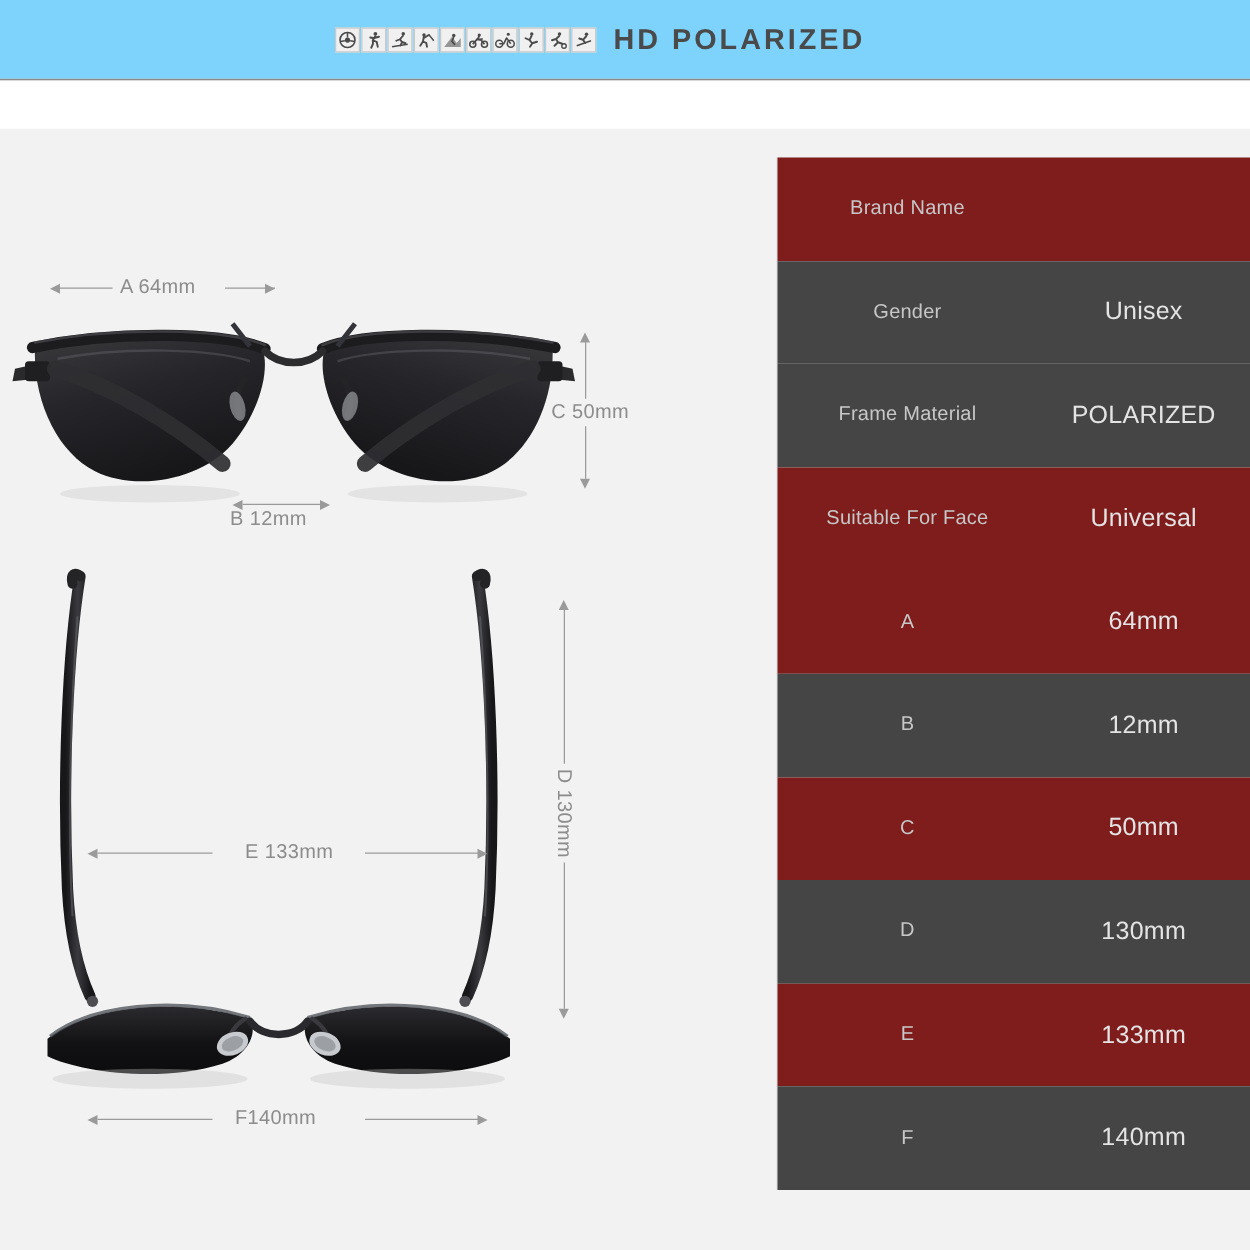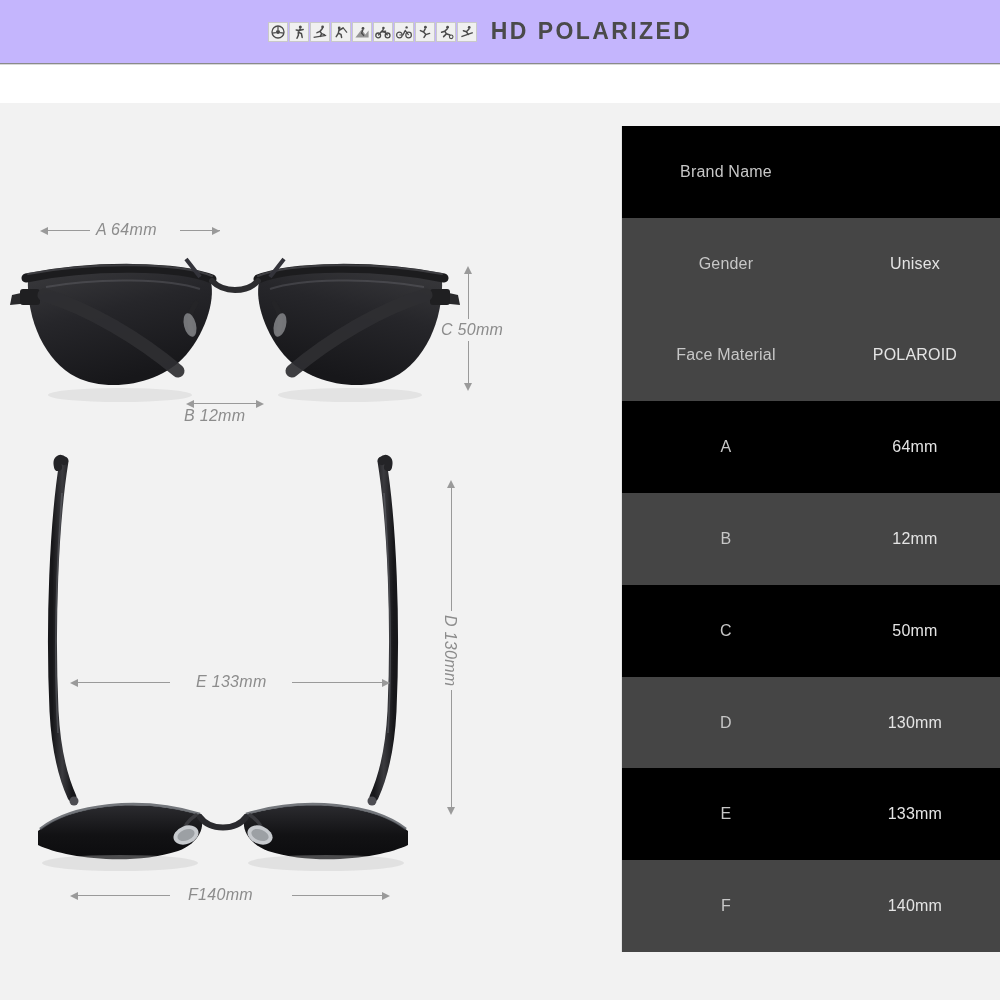--- a/index.html
+++ b/index.html
@@ -15,21 +15,21 @@
     overflow: hidden;
     position: relative;
   }
 
   
   #header-band {
     position: absolute;
     left: 0; top: 0;
     width: 1000px;
     height: 63px;
-    background: #c4b5fd;
+    background: #7dd3fc;
     display: flex;
     align-items: center;
     justify-content: center;
   }
   #header-inner {
     display: flex;
     align-items: center;
     gap: 14px;
     transform: translateX(-20px);
   }
@@ -79,21 +79,20 @@
     height: 897px;
     background: #f2f2f2;
   }
 
   
   #diagram-panel {
     position: absolute;
     left: 0; top: 0;
     width: 610px;
     height: 897px;
-    font-style: italic;
   }
 
   .dim-label {
     position: absolute;
     font-size: 16px;
     color: #8c8c8c;
     white-space: nowrap;
     letter-spacing: 0.3px;
   }
   .arrow-line {
@@ -126,33 +125,33 @@
     display: flex;
     flex-direction: column;
     box-shadow: -1px 0 0 #e2e2e2;
   }
   .spec-row {
     flex: 1 1 0;
     display: flex;
     align-items: center;
     min-height: 0;
   }
-  .spec-row.dark  { background: #000000; }
+  .spec-row.dark  { background: #7f1d1d; }
   .spec-row.light { background: #454545; }
   .spec-key {
     width: 55%;
     text-align: center;
     font-size: 16px;
     color: #c7c7c7;
     letter-spacing: 0.2px;
   }
   .spec-val {
     width: 45%;
     text-align: center;
-    font-size: 16px;
+    font-size: 20px;
     color: #e4e4e4;
     letter-spacing: 0.2px;
   }
 </style>
 </head>
 <body>
 
 <div id="header-band">
   <div id="header-inner">
     <div id="activity-icon-strip">
@@ -392,22 +391,26 @@
 
     <div class="spec-row dark">
       <div class="spec-key">Brand Name</div>
       <div class="spec-val"></div>
     </div>
     <div class="spec-row light">
       <div class="spec-key">Gender</div>
       <div class="spec-val">Unisex</div>
     </div>
     <div class="spec-row light">
-      <div class="spec-key">Face Material</div>
-      <div class="spec-val">POLAROID</div>
+      <div class="spec-key">Frame Material</div>
+      <div class="spec-val">POLARIZED</div>
+    </div>
+    <div class="spec-row dark">
+      <div class="spec-key">Suitable For Face</div>
+      <div class="spec-val">Universal</div>
     </div>
     <div class="spec-row dark">
       <div class="spec-key">A</div>
       <div class="spec-val">64mm</div>
     </div>
     <div class="spec-row light">
       <div class="spec-key">B</div>
       <div class="spec-val">12mm</div>
     </div>
     <div class="spec-row dark">

